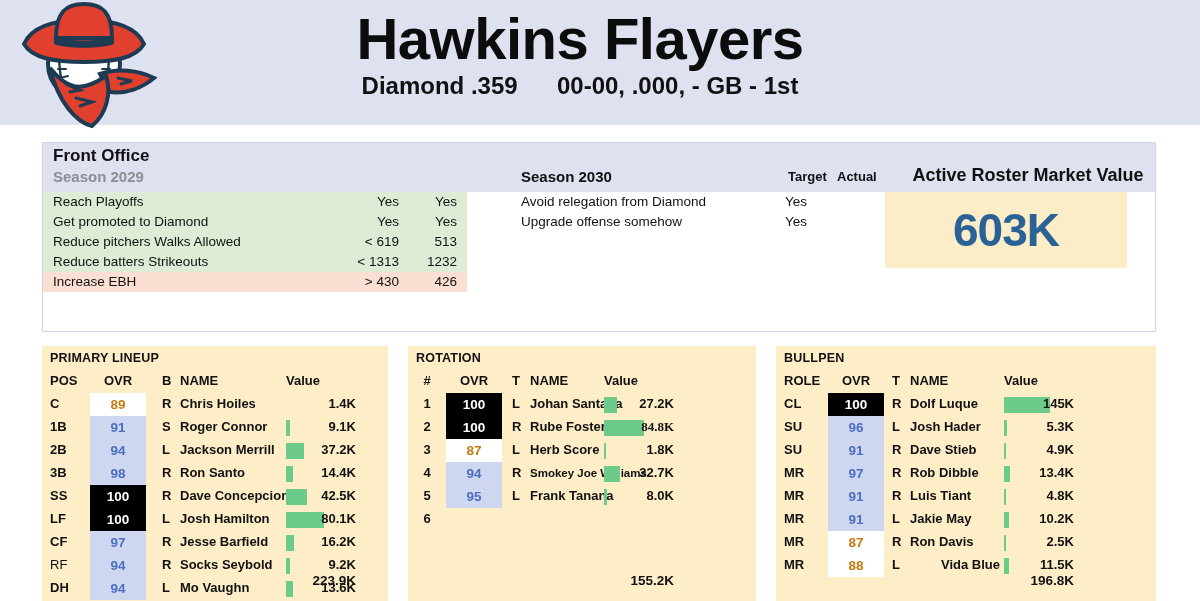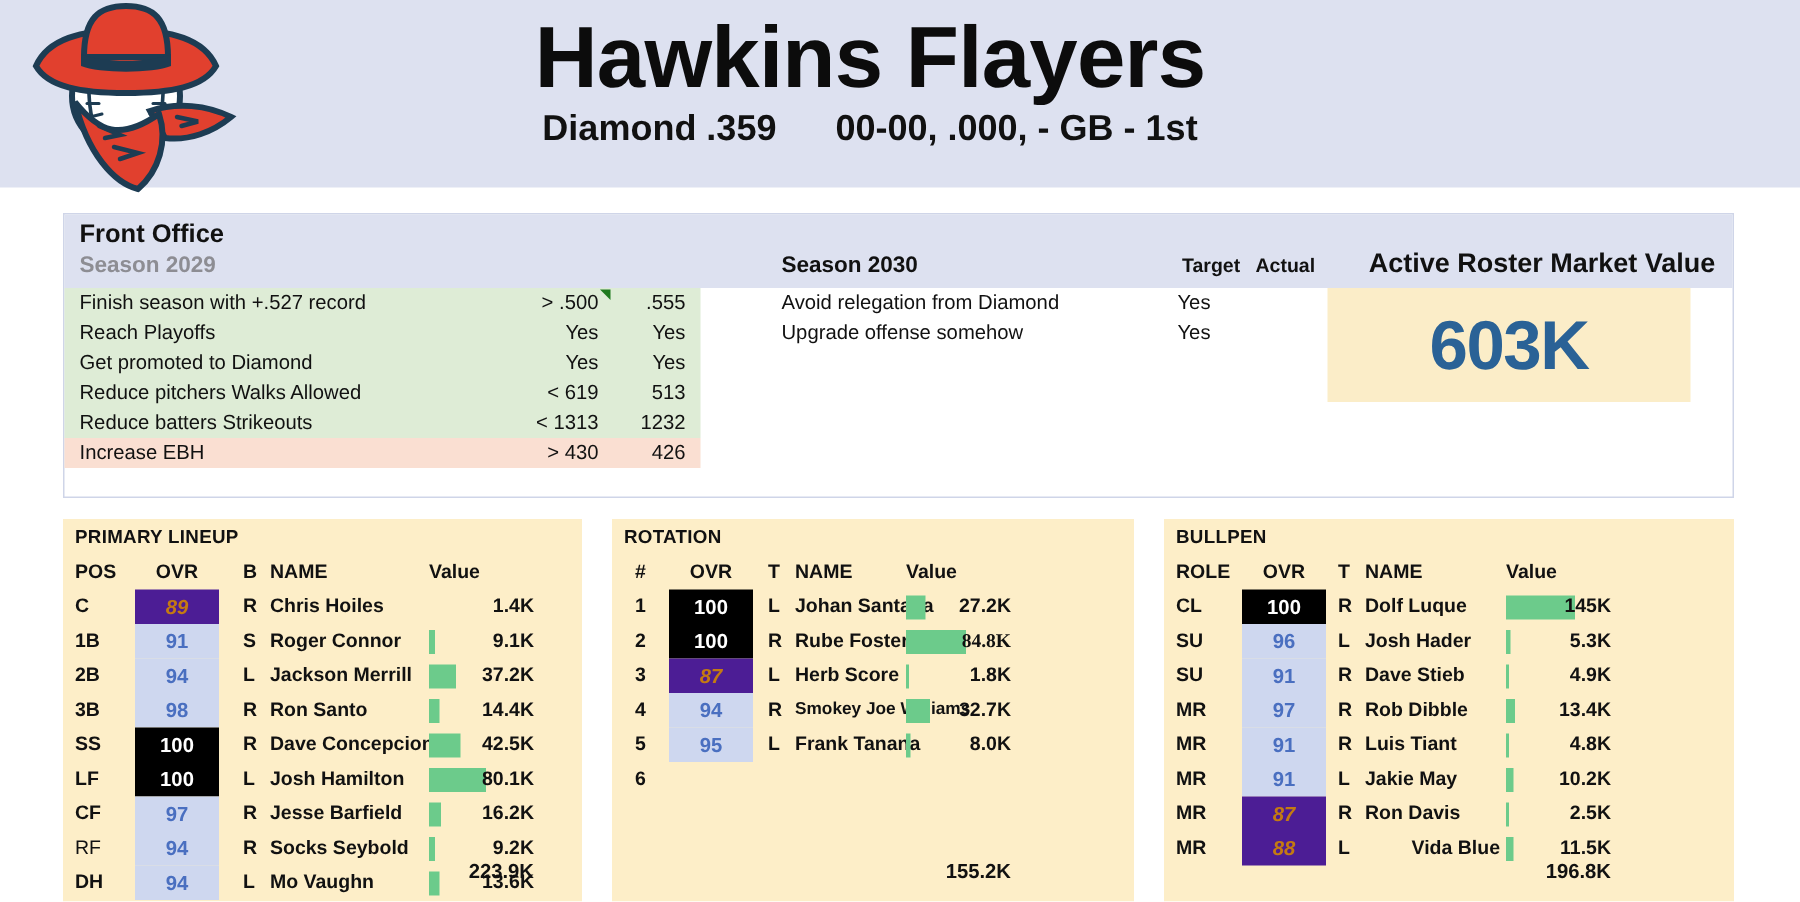--- a/index.html
+++ b/index.html
@@ -92,21 +92,21 @@
   .c-name  { font-weight:bold; }
   .c-valh  { font-weight:bold; }
 
   
   .ovr-cell {
     position:absolute; top:0; width:56px; height:23px; text-align:center;
     font-size:13.5px; font-weight:bold; line-height:23px;
   }
   .ovr-black { background:#000000; color:#ffffff; }
   .ovr-blue  { background:#ced7ef; color:#4a6fc0; }
-  .ovr-gold  { background:#4c1d95; color:#c47a12;font-style:italic; }
+  .ovr-gold  { background:#ffffff; color:#c47a12; }
   .ovr-empty { background:#fdeec8; }
 
   
   .val-wrap { position:absolute; top:0; height:23px; }
   .val-bar  { position:absolute; top:4px; height:16px; background:#6ccb8b; }
   .val-txt  { position:absolute; top:3px; font-size:13px; font-weight:bold; color:#111; text-align:right; }
 
   .total-row { position:absolute; bottom:8px; width:100%; height:20px; }
   .total-txt { position:absolute; top:0; font-size:13.5px; font-weight:bold; color:#111; text-align:right; }
 
@@ -169,26 +169,20 @@
     <div class="fo-bluebar"></div>
     <div class="fo-title">Front Office</div>
     <div class="fo-season29">Season 2029</div>
     <div class="fo-season30">Season 2030</div>
     <div class="fo-target-hd">Target</div>
     <div class="fo-actual-hd">Actual</div>
     <div class="fo-arm-hd">Active Roster Market Value</div>
 
     <div class="goals-left" id="goals-left">
         <div class="goal-row good">
-          <span class="g-label">Finish season with +.527 record</span>
-          <span class="tri-mark"></span>
-          <span class="g-target">&gt; .500</span>
-          <span class="g-actual">.555</span>
-        </div>
-        <div class="goal-row good">
           <span class="g-label">Reach Playoffs</span>
           <span class="g-target">Yes</span>
           <span class="g-actual">Yes</span>
         </div>
         <div class="goal-row good">
           <span class="g-label">Get promoted to Diamond</span>
           <span class="g-target">Yes</span>
           <span class="g-actual">Yes</span>
         </div>
         <div class="goal-row good">

